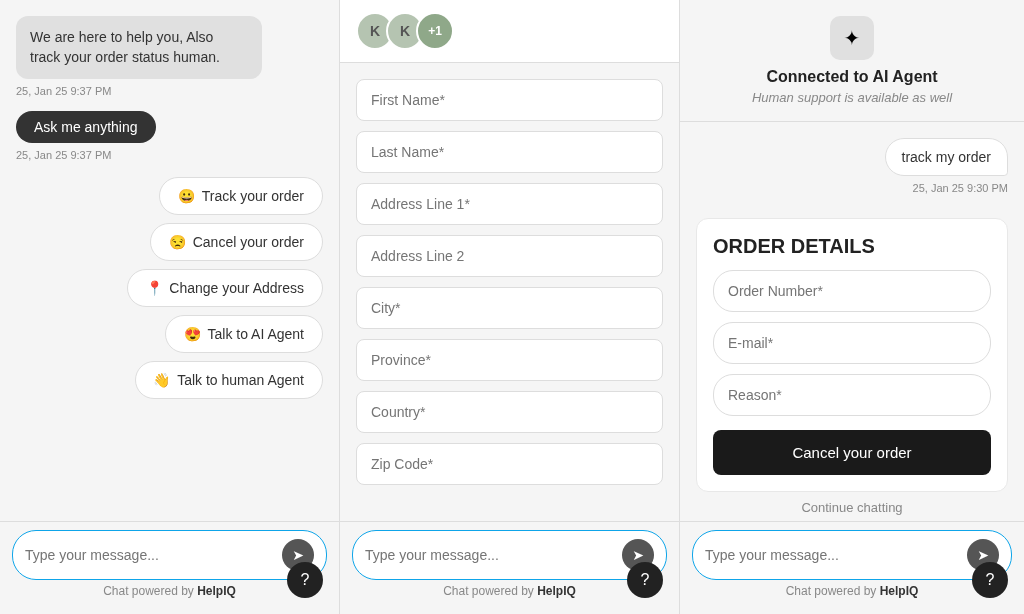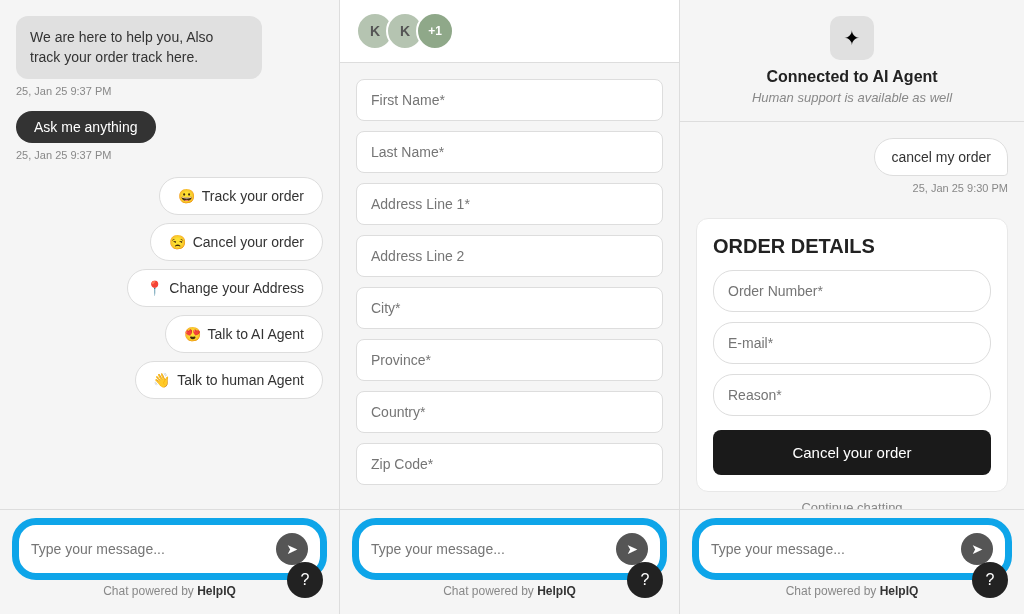--- a/index.html
+++ b/index.html
@@ -111,21 +111,21 @@
       font-size: 12px;
       color: #888;
       padding: 4px 0 8px;
     }
     .footer-powered strong { color: #333; }
 
     .input-row {
       display: flex;
       align-items: center;
       background: #fff;
-      border: 7px solid #0ea5e9;
+      border: 1px solid #0ea5e9;
       border-radius: 24px;
       padding: 8px 12px;
       gap: 8px;
     }
 
     .input-row input {
       flex: 1;
       border: none;
       outline: none;
       font-size: 14px;
@@ -349,21 +349,21 @@
     .chat-messages::-webkit-scrollbar-thumb {
       background: #ccc;
       border-radius: 4px;
     }
   </style>
 </head>
 <body>
 
 <div class="chat-panel panel-left">
   <div class="chat-messages">
-    <div class="message-bubble">We are here to help you, Also track your order track here.</div>
+    <div class="message-bubble">We are here to help you, Also track your order status human.</div>
     <div class="message-time">25, Jan 25 9:37 PM</div>
     <button class="ask-btn">Ask me anything</button>
     <div class="message-time">25, Jan 25 9:37 PM</div>
     <div class="quick-actions">
       <button class="quick-action-btn">
         <span>😀</span>
         <span>Track your order</span>
       </button>
       <button class="quick-action-btn">
         <span>😒</span>
@@ -428,21 +428,21 @@
 
 <div class="chat-panel panel-right">
   <div class="panel-right-header">
     <div class="ai-icon">
       <span>✦</span>
     </div>
     <div class="connected-title">Connected to AI Agent</div>
     <div class="connected-sub">Human support is available as well</div>
   </div>
   <div class="right-messages">
-    <div class="msg-right-bubble">cancel my order</div>
+    <div class="msg-right-bubble">track my order</div>
     <div class="msg-time-right">25, Jan 25 9:30 PM</div>
     <div class="order-details-card">
       <div class="order-details-title">ORDER DETAILS</div>
       <input class="order-field" type="text" placeholder="Order Number*" style="">
       <input class="order-field" type="text" placeholder="E-mail*" style="">
       <input class="order-field" type="text" placeholder="Reason*" style="">
       <button class="cancel-order-btn">Cancel your order</button>
     </div>
     <div class="continue-chatting" style="text-align:center; font-size:13px; color:#888; padding:8px 0;">Continue chatting</div>
   </div>

